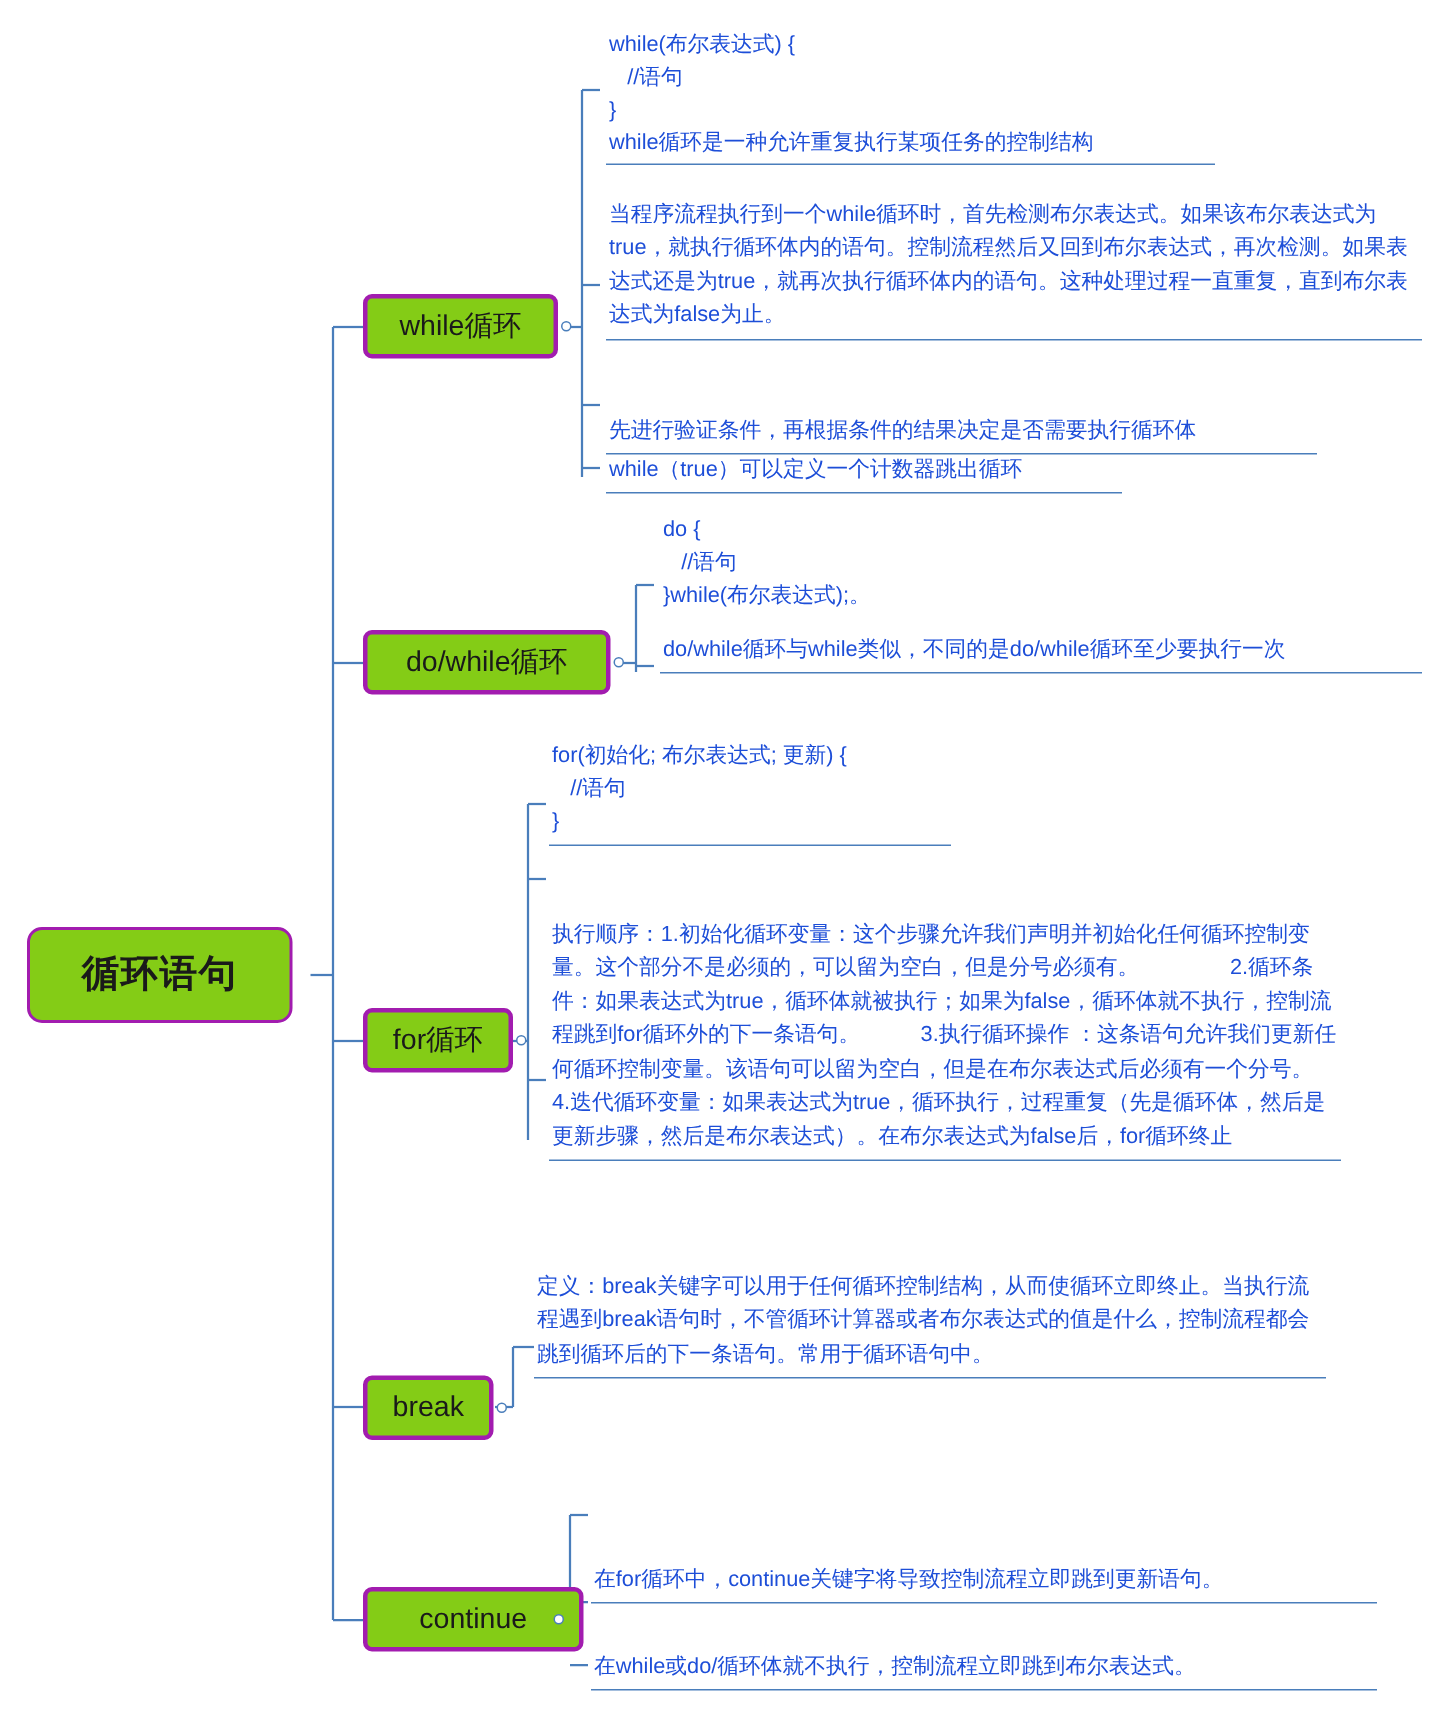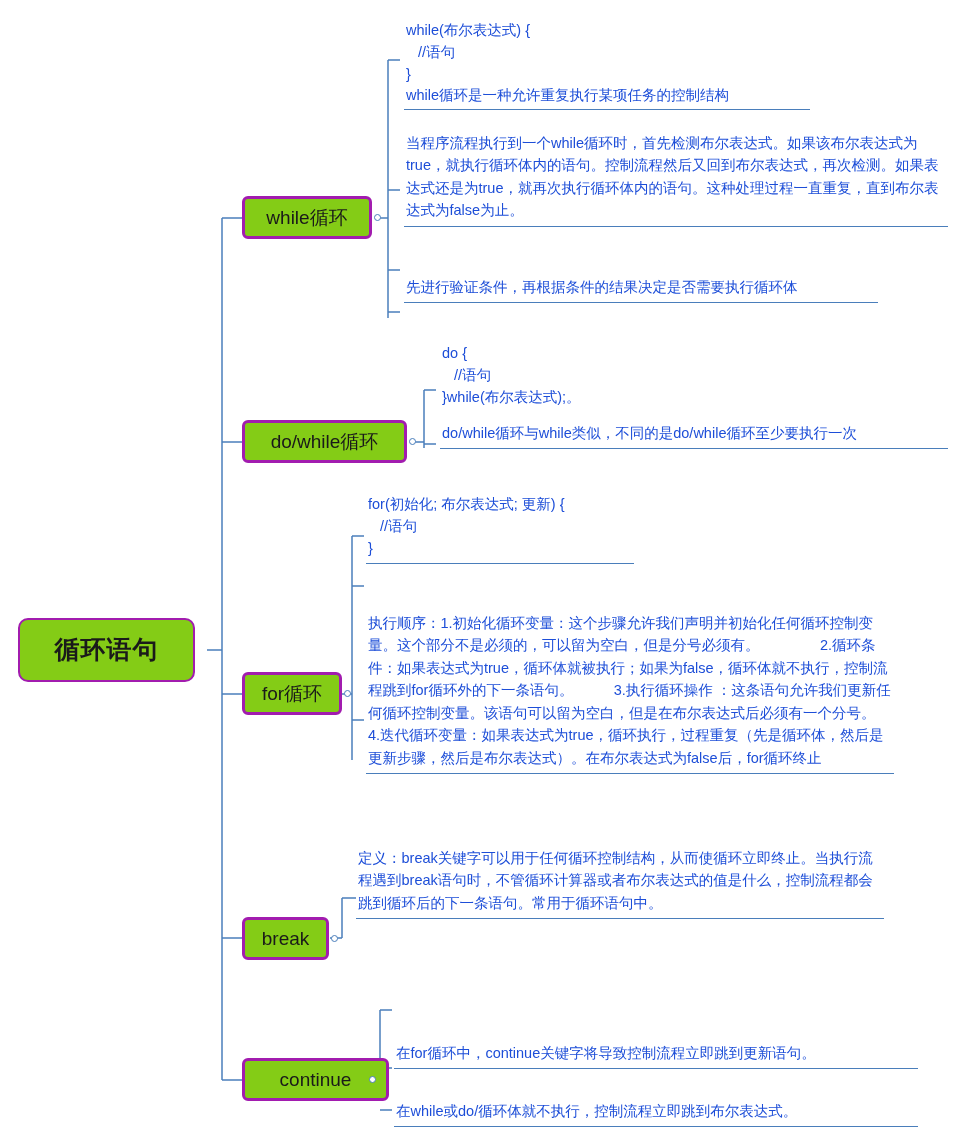--- a/index.html
+++ b/index.html
@@ -135,20 +135,21 @@
   <div class="leaf code noline" style="left:404px; top:18px; width:548px;">while(布尔表达式) {
    //语句
 }
 while循环是一种允许重复执行某项任务的控制结构</div>
   <div style="position:absolute;left:404px;top:109px;width:406px;border-bottom:1.5px solid #4a7ebb;"></div>
 
   <div class="leaf" style="left:404px; top:130px; width:544px;">当程序流程执行到一个while循环时，首先检测布尔表达式。如果该布尔表达式为true，就执行循环体内的语句。控制流程然后又回到布尔表达式，再次检测。如果表达式还是为true，就再次执行循环体内的语句。这种处理过程一直重复，直到布尔表达式为false为止。</div>
 
   <div class="leaf" style="left:404px; top:258px; width:474px;margin-top:16px;">先进行验证条件，再根据条件的结果决定是否需要执行循环体</div>
 
+  <div class="leaf" style="left:404px; top:300px; width:344px;">while（true）可以定义一个计数器跳出循环</div>
 
   <div class="node branch-node" style="left:242px; top:420px; width:165px; height:43px;">
     <span>do/while循环</span>
   </div>
   <div class="dot" style="left:409px; top:438px;"></div>
 
   <div class="leaf code noline" style="left:440px; top:341px; width:480px;">do {
    //语句
 }while(布尔表达式);。</div>
 

